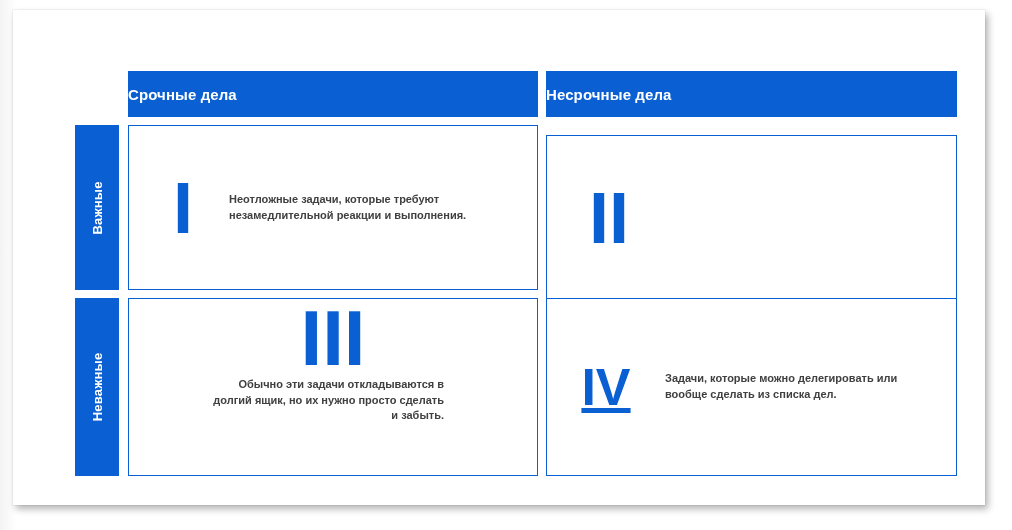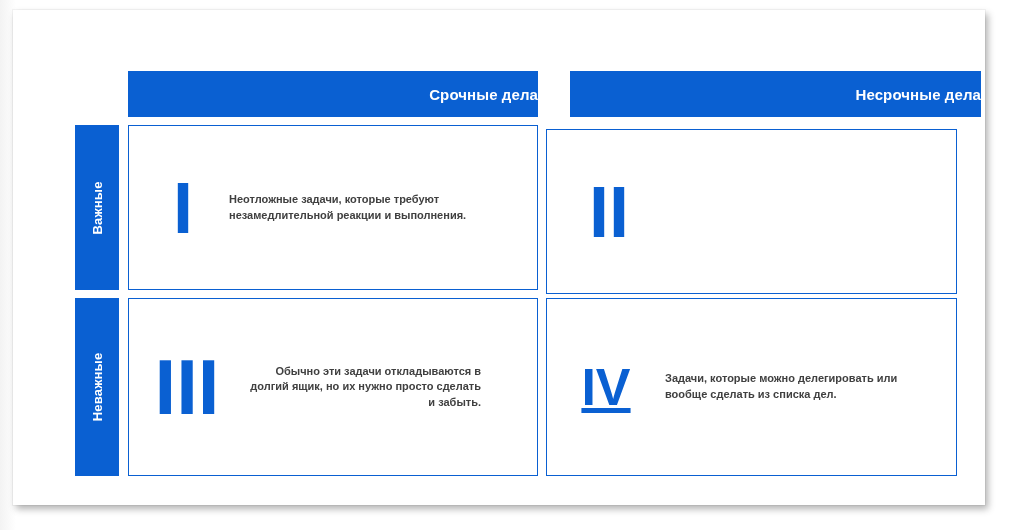--- a/index.html
+++ b/index.html
@@ -48,25 +48,25 @@
   .col-header {
     position: absolute;
     top: 0;
     height: 46px;
     background: #0A60D2;
     color: #ffffff;
     font-size: 15px;
     font-weight: bold;
     display: flex;
     align-items: center;
-    justify-content: flex-end;
+    justify-content: flex-start;
     letter-spacing: 0.1px;
   }
   #col-header-urgent   { left: 53px;  width: 410px; }
-  #col-header-noturgent{ left: 471px; width: 411px; margin-left: 24px; }
+  #col-header-noturgent{ left: 471px; width: 411px; }
 
   
   .row-label {
     position: absolute;
     left: 0;
     width: 44px;
     background: #0A60D2;
   }
   .row-label-text {
     position: absolute;
@@ -86,22 +86,22 @@
   .quadrant {
     position: absolute;
     box-sizing: border-box;
     border: 1.6px solid #0A60D2;
     background: #ffffff;
     display: flex;
     flex-direction: row;
     align-items: center;
   }
   #quadrant-1 { left: 53px;  top: 54px;  width: 410px; height: 165px; }
-  #quadrant-2 { left: 471px; top: 58px;  width: 411px; height: 165px; }
-  #quadrant-3 { left: 53px;  top: 227px; width: 410px; height: 178px; }
+  #quadrant-2 { left: 471px; top: 64px;  width: 411px; height: 165px; }
+  #quadrant-3 { left: 53px;  top: 227px; width: 410px; height: 178px; flex-direction: column; }
   #quadrant-4 { left: 471px; top: 227px; width: 411px; height: 178px; }
 
   .numeral {
     color: #0A60D2;
     font-weight: bold;
     font-family: "Liberation Sans", "DejaVu Sans", sans-serif;
     line-height: 1;
     flex: 0 0 auto;
     text-align: center;
     user-select: none;

